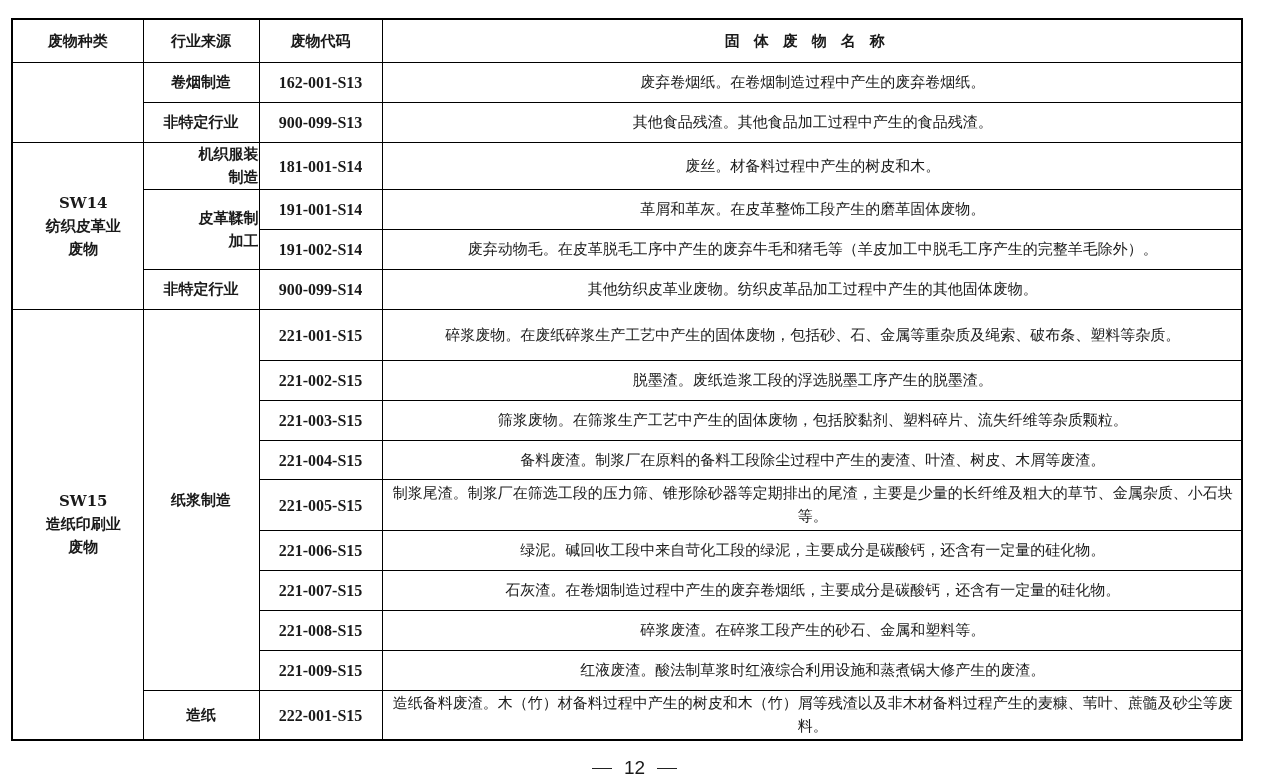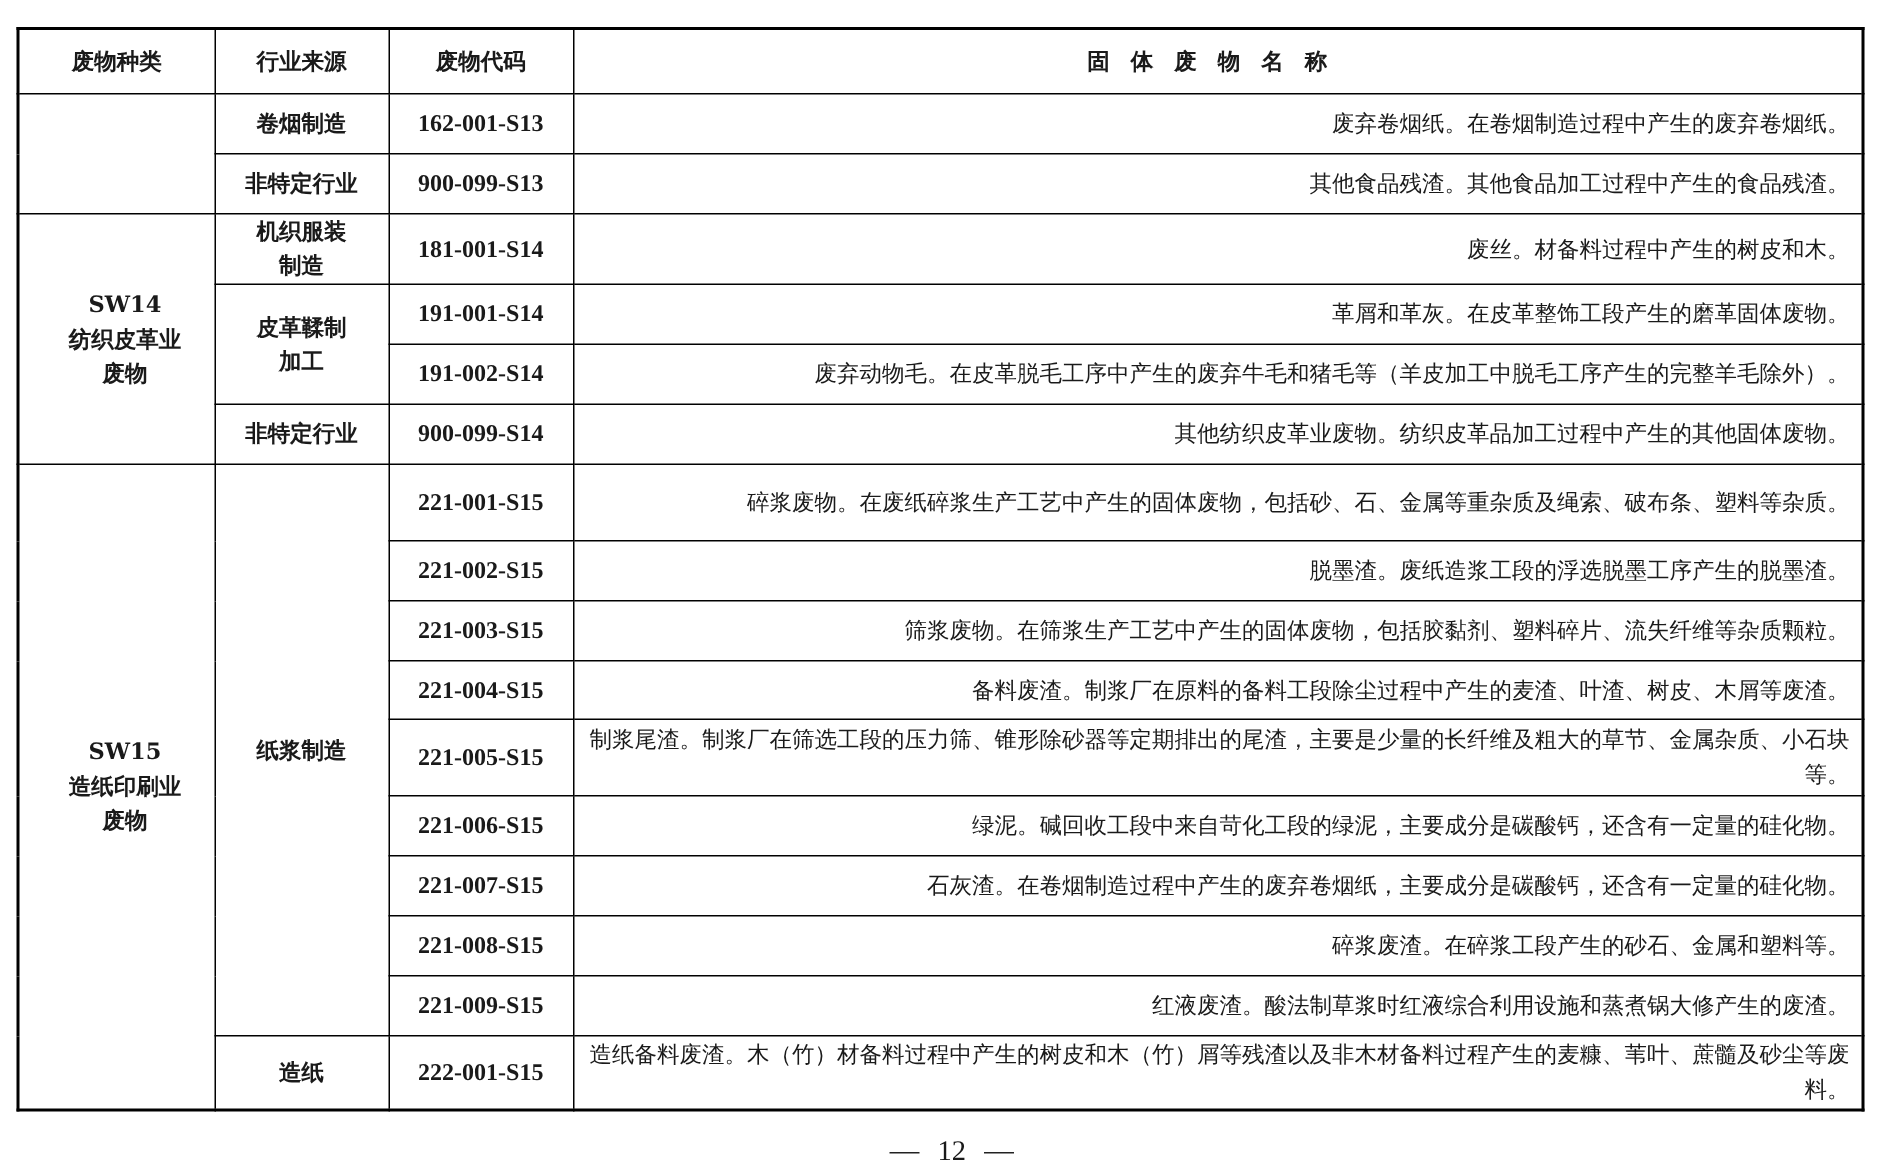--- a/index.html
+++ b/index.html
@@ -7,25 +7,25 @@
          font-family: "DejaVu Serif", "Liberation Serif", serif; color: #1a1a1a; }
   .table-wrap { position: absolute; left: 11px; top: 18px; width: 1230px; }
   table { border-collapse: collapse; width: 1230px; table-layout: fixed;
           border: 2px solid #000; font-size: 15px; }
   td, th { border: 1px solid #000; padding: 0; vertical-align: middle; }
   th { font-family: Liberation Serif, serif; font-weight: bold;
        font-size: 15px; height: 42px; text-align: center; }
   th.name-head { letter-spacing: 14px; }
   td.cat, td.src, td.code { text-align: center; line-height: 23px; font-weight: bold; }
   td.code { font-family: "Liberation Serif", "DejaVu Serif", serif; font-size: 16px; }
-  td.desc { text-align: right; padding: 1px 8px 1px 10px; line-height: 23px; margin-top: 48px; }
+  td.desc { text-align: center; padding: 1px 8px 1px 10px; line-height: 23px; margin-top: 48px; }
   .cat-line { display: block; margin-left: 11px; }
-  .src-line { display: block; }
+  .src-line { display: block; text-align: right; }
   .page-num { position: absolute; left: 0; width: 1269px; top: 757px; text-align: center;
-              font-family: Liberation Serif, serif; font-size: 19px; }
+              font-family: Liberation Sans, sans-serif; font-size: 19px; }
   .page-num span { display: inline-block; }
   .dash { display: inline-block; width: 20px; border-top: 1.5px solid #222;
           vertical-align: middle; margin: 0 12px; }
 </style>
 </head>
 <body>
 
 <div class="table-wrap">
 <table>
   <colgroup>

